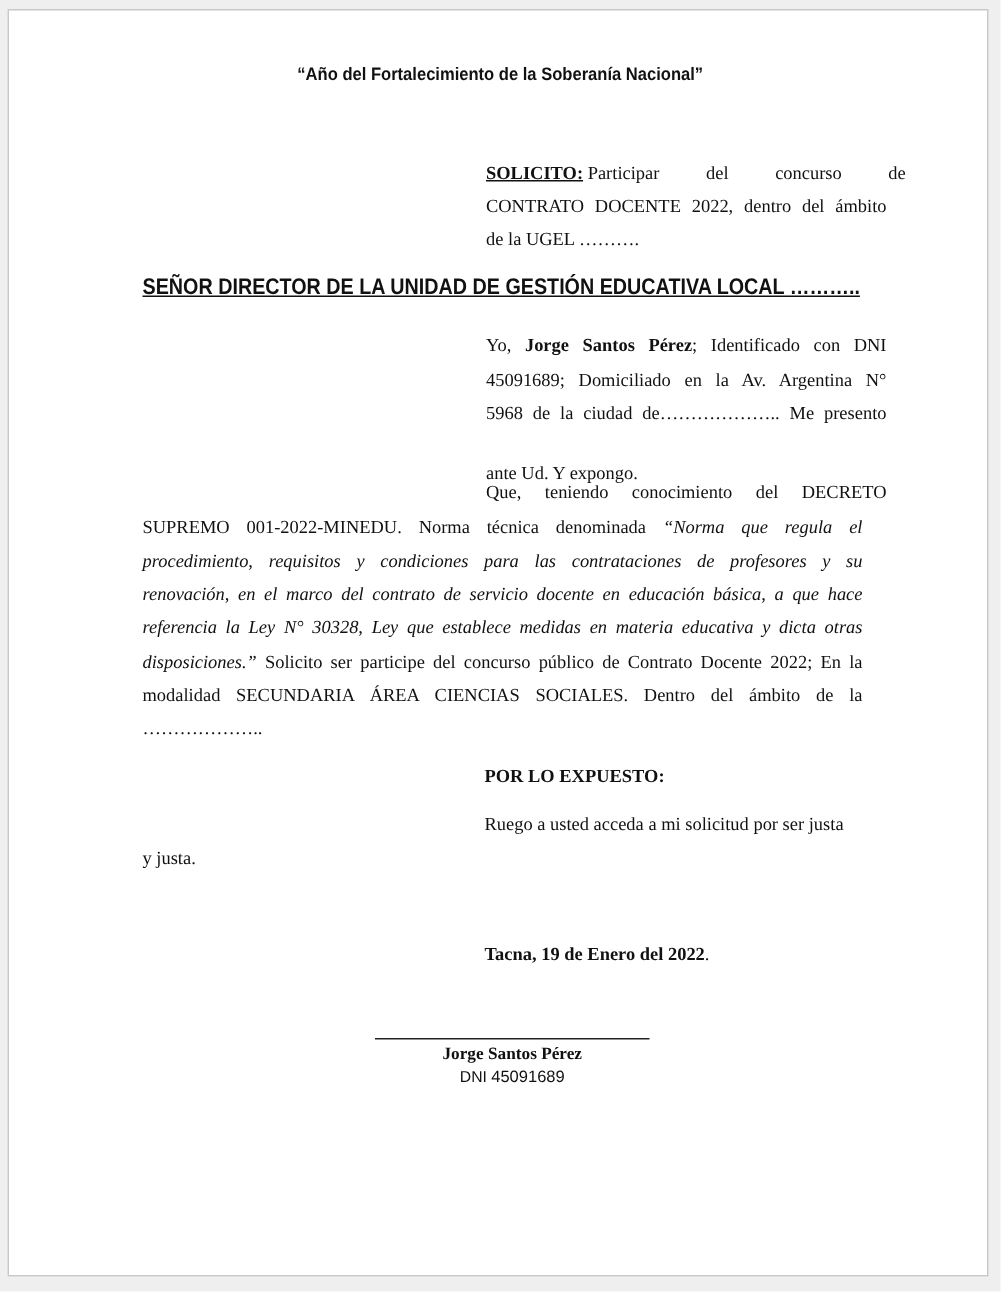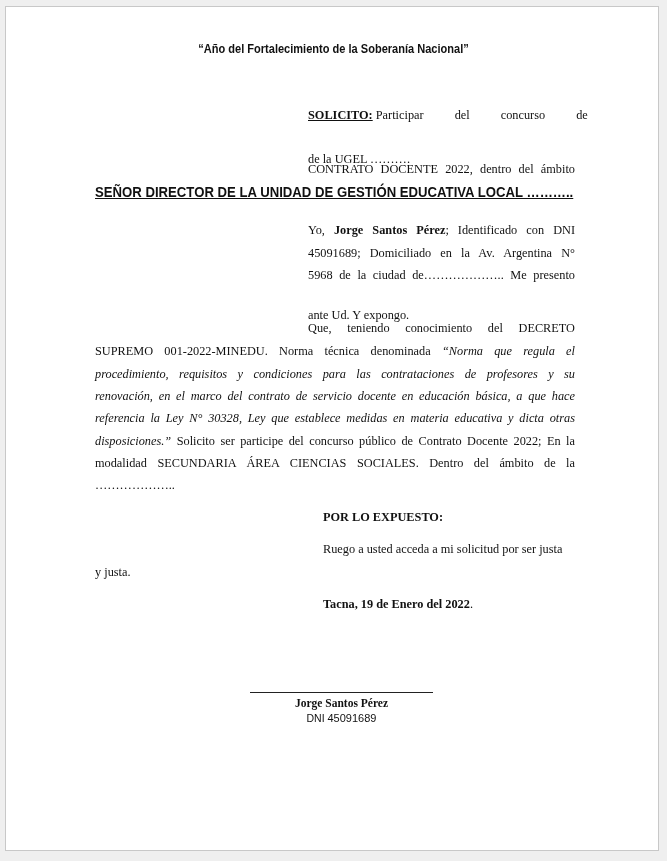--- a/index.html
+++ b/index.html
@@ -25,21 +25,21 @@
   .ital { font-style: italic; }
   .ul { text-decoration: underline; }
 
   .header-title {
     left: 0; width: 667px; top: 42px;
     text-align: center;
     font-size: 12px; font-weight: bold;
     transform: scaleX(0.92);
   }
   .line { height: 16px; line-height: 16px; }
-  .right-col { left: 308px; width: 267px; }
+  .right-col { left: 324px; width: 267px; }
   .full-col { left: 95px; width: 480px; }
 
   .addressee {
     left: 95px; width: 478px; top: 183px;
     font-size: 15px; font-weight: bold;
     text-decoration: underline;
     transform-origin: left center;
   }
   .sig-rule {
     position: absolute;
@@ -55,21 +55,21 @@
 <body>
 
 <div class="page"></div>
 
 <div class="abs sans header-title">“Año del Fortalecimiento de la Soberanía Nacional”</div>
 
 <div class="abs serif line right-col just" style="top:107px;">
   <span class="bold ul">SOLICITO:</span>
   <span style="word-spacing:28px;">Participar del concurso de</span>
 </div>
-<div class="abs serif line right-col just" style="top:129px;margin-top:32px;">CONTRATO DOCENTE 2022, dentro del ámbito</div>
+<div class="abs serif line right-col just" style="top:129px;">CONTRATO DOCENTE 2022, dentro del ámbito</div>
 <div class="abs serif line right-col" style="top:151px;">de la UGEL ……….</div>
 
 <div class="abs sans addressee" style="transform: scaleX(0.877064); width: auto;">SEÑOR DIRECTOR DE LA UNIDAD DE GESTIÓN EDUCATIVA LOCAL ………..</div>
 
 <div class="abs serif line right-col just" style="top:222px;">
   <span>Yo,</span>
   <span class="bold">Jorge Santos Pérez</span><span>; Identificado con DNI</span>
 </div>
 <div class="abs serif line right-col just" style="top:245px;">45091689; Domiciliado en la Av. Argentina N°</div>
 <div class="abs serif line right-col just" style="top:267px;">5968 de la ciudad de……………….. Me presento</div>
@@ -86,21 +86,21 @@
 <div class="abs serif line full-col just" style="top:433px;">
   <span class="ital">disposiciones.”</span>
   <span>Solicito ser participe del concurso público de Contrato Docente 2022;  En la</span>
 </div>
 <div class="abs serif line full-col just" style="top:455px;">modalidad SECUNDARIA ÁREA CIENCIAS SOCIALES.  Dentro del ámbito de la</div>
 <div class="abs serif line full-col" style="top:477px;">………………..</div>
 
 <div class="abs serif line bold" style="left:323px; top:509px;">POR LO EXPUESTO:</div>
 <div class="abs serif line" style="left:323px; top:541px;text-align:right;">Ruego a usted acceda a mi solicitud por ser justa</div>
 <div class="abs serif line" style="left:95px; top:564px;">y justa.</div>
-<div class="abs serif line" style="left:323px; top:596px;">
+<div class="abs serif line" style="left:323px; top:628px;">
   <span class="bold">Tacna, 19 de Enero del 2022</span><span>.</span>
 </div>
 
 <div class="sig-rule"></div>
 <div class="abs serif sig-name">Jorge Santos Pérez</div>
 <div class="abs sig-dni">
   <span class="lbl">DNI</span>
   <span class="num">45091689</span>
 </div>
 

